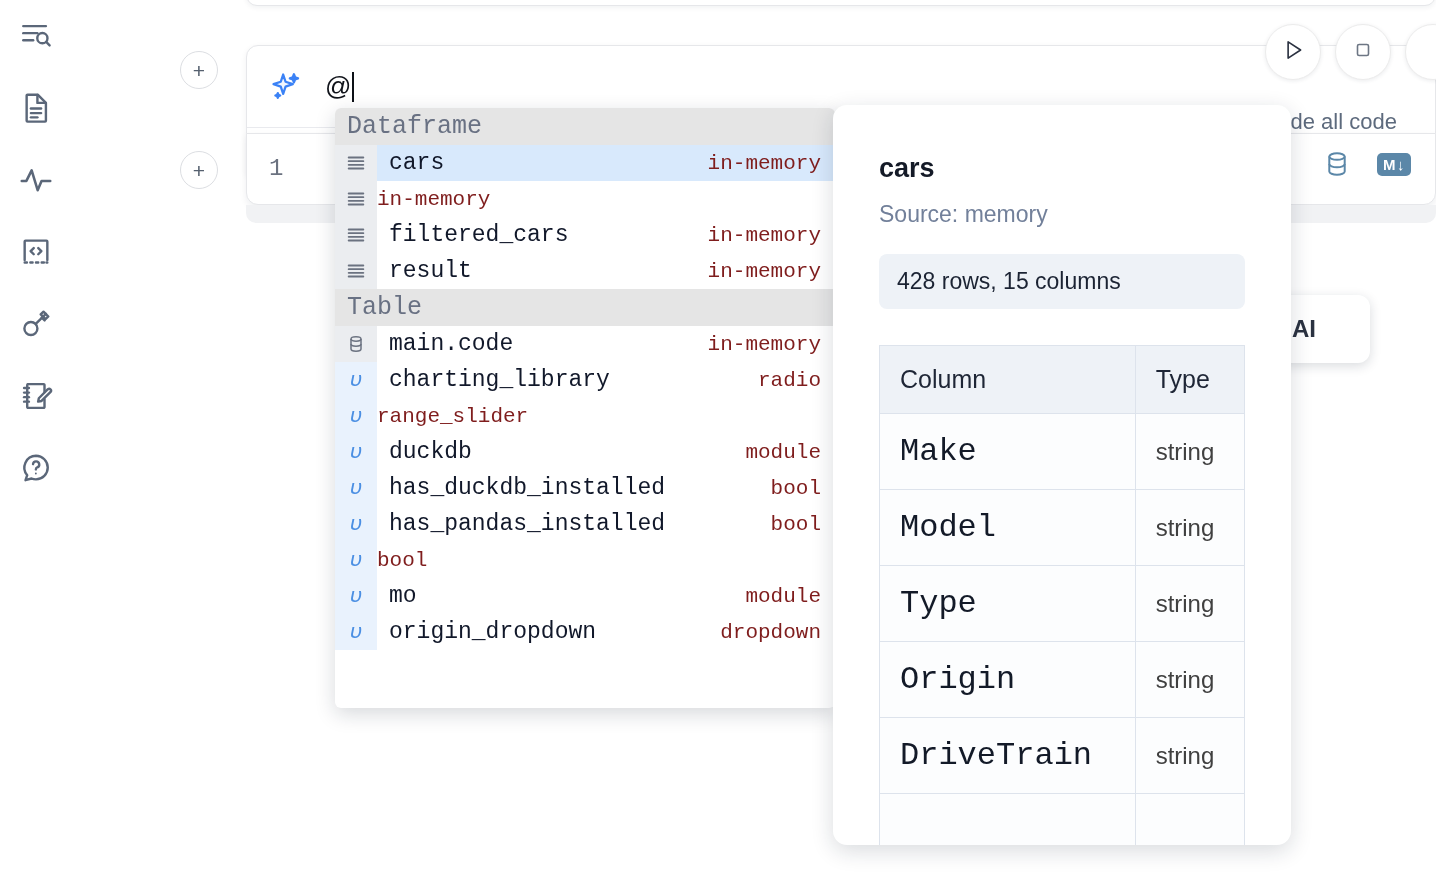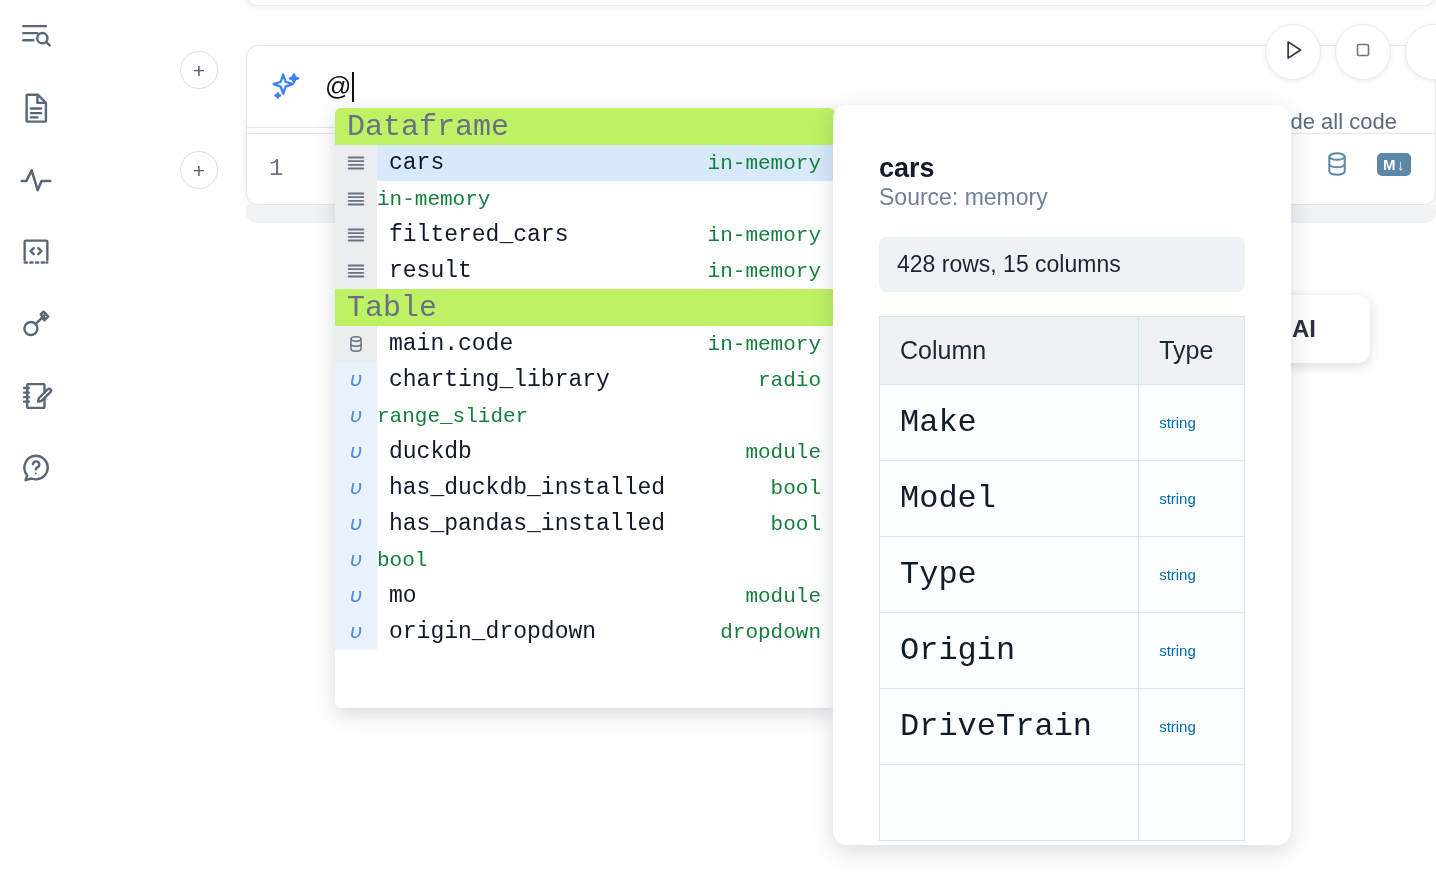--- a/index.html
+++ b/index.html
@@ -121,75 +121,75 @@
   }
 
   
   .ac {
     position: absolute; left: 335px; top: 108px; width: 500px; height: 600px;
     background: #fff; border-radius: 6px; overflow: hidden;
     box-shadow: 0 6px 20px rgba(20,30,50,.17);
     font-family: "Liberation Mono", monospace;
   }
   .ac-header {
-    height: 37px; background: #bef264; color: #697183;
-    font-size: 30px; display: flex; align-items: center; padding-left: 12px;
+    height: 37px; background: #e5e5e5; color: #697183;
+    font-size: 25px; display: flex; align-items: center; padding-left: 12px;
   }
   .ac-row {
     height: 36px; display: flex; align-items: center; background: #fff;
     cursor: pointer; position: relative;
   }
   .ac-ico {
     width: 42px; height: 36px; flex: none;
     display: flex; align-items: center; justify-content: center;
     background: #ebedf0; color: #6b7280;
   }
   .ac-row.var .ac-ico { background: #e9f2fd; color: #4b8fe3; font-style: italic; font-size: 21px; }
   .ac-name {
     font-size: 23px; color: #11182a; padding-left: 12px; flex: 1; white-space: nowrap;
   }
   .ac-type {
-    font-size: 21px; color: #15803d; padding-right: 14px; white-space: nowrap;
+    font-size: 21px; color: #7f1d1d; padding-right: 14px; white-space: nowrap;
   }
   .ac-row.sel .ac-name { background: #d8e9fc; }
   .ac-row.sel .ac-body { background: #d8e9fc; }
   .ac-body {
     flex: 1; display: flex; align-items: center; justify-content: space-between;
     height: 36px;
   }
   .ac-body .ac-name { padding-left: 12px; }
 
   
   .doc {
     position: absolute; left: 833px; top: 105px; width: 458px; height: 740px;
     background: #fff; border-radius: 14px; overflow: hidden;
     box-shadow: 0 6px 22px rgba(20,30,50,.16);
   }
   .doc-inner { padding: 48px 46px 0 46px; }
   .doc-title { font-size: 27px; font-weight: 700; color: #141a27; }
-  .doc-source { font-size: 23px; color: #72809a; }
+  .doc-source { font-size: 23px; color: #72809a; margin-top: 17px; }
   .doc-pill {
     margin-top: 26px; background: #eef2f7; border-radius: 8px;
     padding: 14px 18px; font-size: 23px; color: #1b2333;
   }
   .doc-table {
-    margin-top: 24px; width: 366px; border-collapse: collapse;
+    margin-top: 36px; width: 366px; border-collapse: collapse;
     border: 1px solid #dde3ec;
   }
   .doc-table th, .doc-table td {
     border: 1px solid #dde3ec; text-align: left; padding: 19px 20px;
   }
   .doc-table th {
     background: #eef2f7; font-weight: 400; font-size: 25px; color: #1e2636;
   }
   .doc-table td.col {
     font-family: "Liberation Mono", monospace; font-size: 32px; color: #131a28;
     background: #fcfdfe;
   }
-  .doc-table td.typ { font-size: 15px; color: #0369a1; background: #fcfdfe; }
+  .doc-table td.typ { font-size: 24px; color: #404040; background: #fcfdfe; }
 </style>
 </head>
 <body>
 
 <div class="root">
 
   <div class="rail">
     <div class="rail-item">
       <span>
         <svg width="34" height="34" viewBox="0 0 24 24" fill="none" stroke="#5b6779" stroke-width="1.7" stroke-linecap="round">

